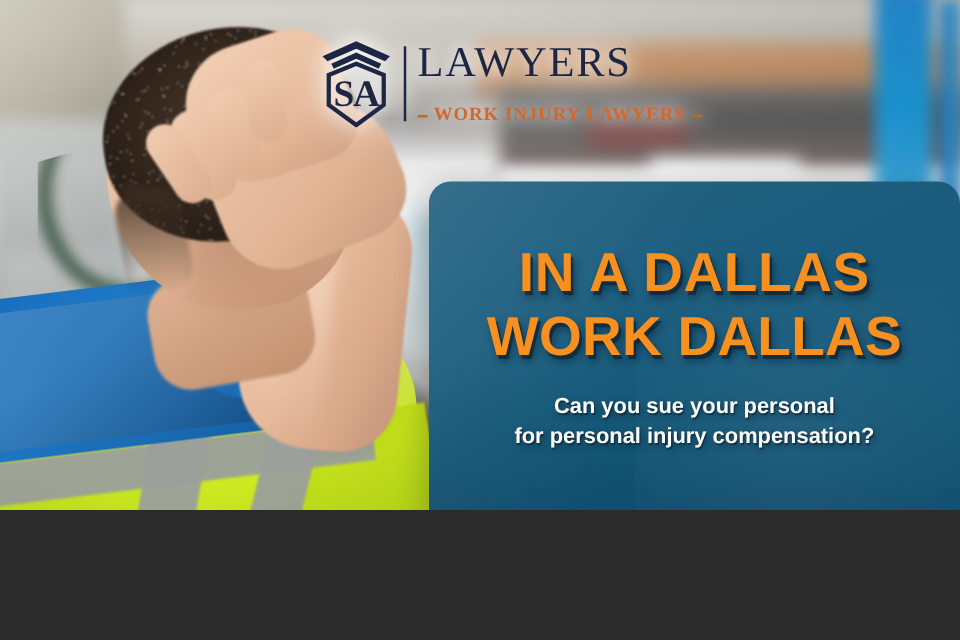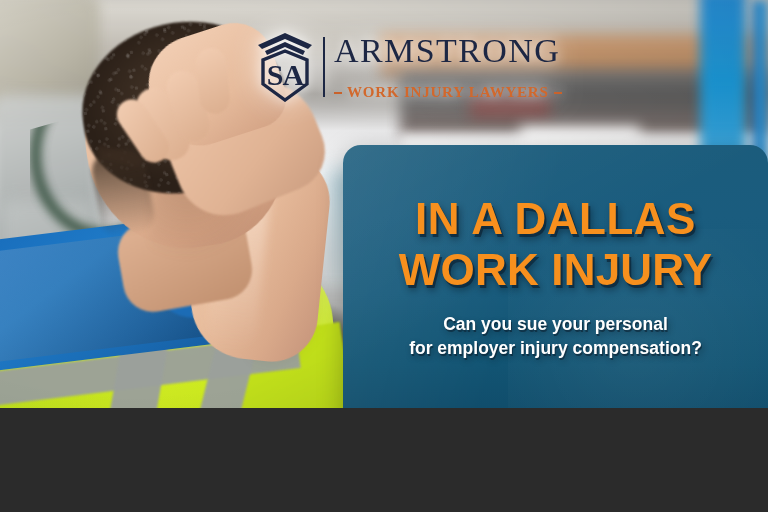--- a/index.html
+++ b/index.html
@@ -420,37 +420,37 @@
 
       <path d="M29 1 L56 13 L52 17 L29 7 L6 17 L2 13 Z" fill="#1D2744"></path>
       <path d="M29 10 L49 19 L47 23 L29 15 L11 23 L9 19 Z" fill="#1D2744"></path>
 
       <path d="M29 19 L51 28 L51 52 L29 68 L7 52 L7 28 Z" fill="none" stroke="#1D2744" stroke-width="3.4"></path>
 
       <text x="29" y="53" text-anchor="middle" font-family="Liberation Serif, serif" font-size="30" font-weight="700" fill="#1D2744" letter-spacing="-1">SA</text>
     </svg>
     <div class="logo-divider"></div>
     <div class="logo-words">
-      <div class="logo-name">ARMSTRONG</div>
+      <div class="logo-name">LAWYERS</div>
       <div class="tagline">
         <span class="tagline-dash"></span>
         <span class="tagline-text">WORK INJURY LAWYERS</span>
         <span class="tagline-dash"></span>
       </div>
     </div>
   </div>
 
   <div class="panel">
     <div class="panel-sheen"></div>
     <div class="panel-sheen2"></div>
 
     <div class="headline">
       <div class="l1">IN A DALLAS</div>
-      <div class="l2">WORK INJURY</div>
+      <div class="l2">WORK DALLAS</div>
     </div>
 
     <div class="subhead">
       <div>Can you sue your personal</div>
-      <div>for employer injury compensation?</div>
+      <div>for personal injury compensation?</div>
     </div>
   </div>
 
 </div>
 
 </body></html>

